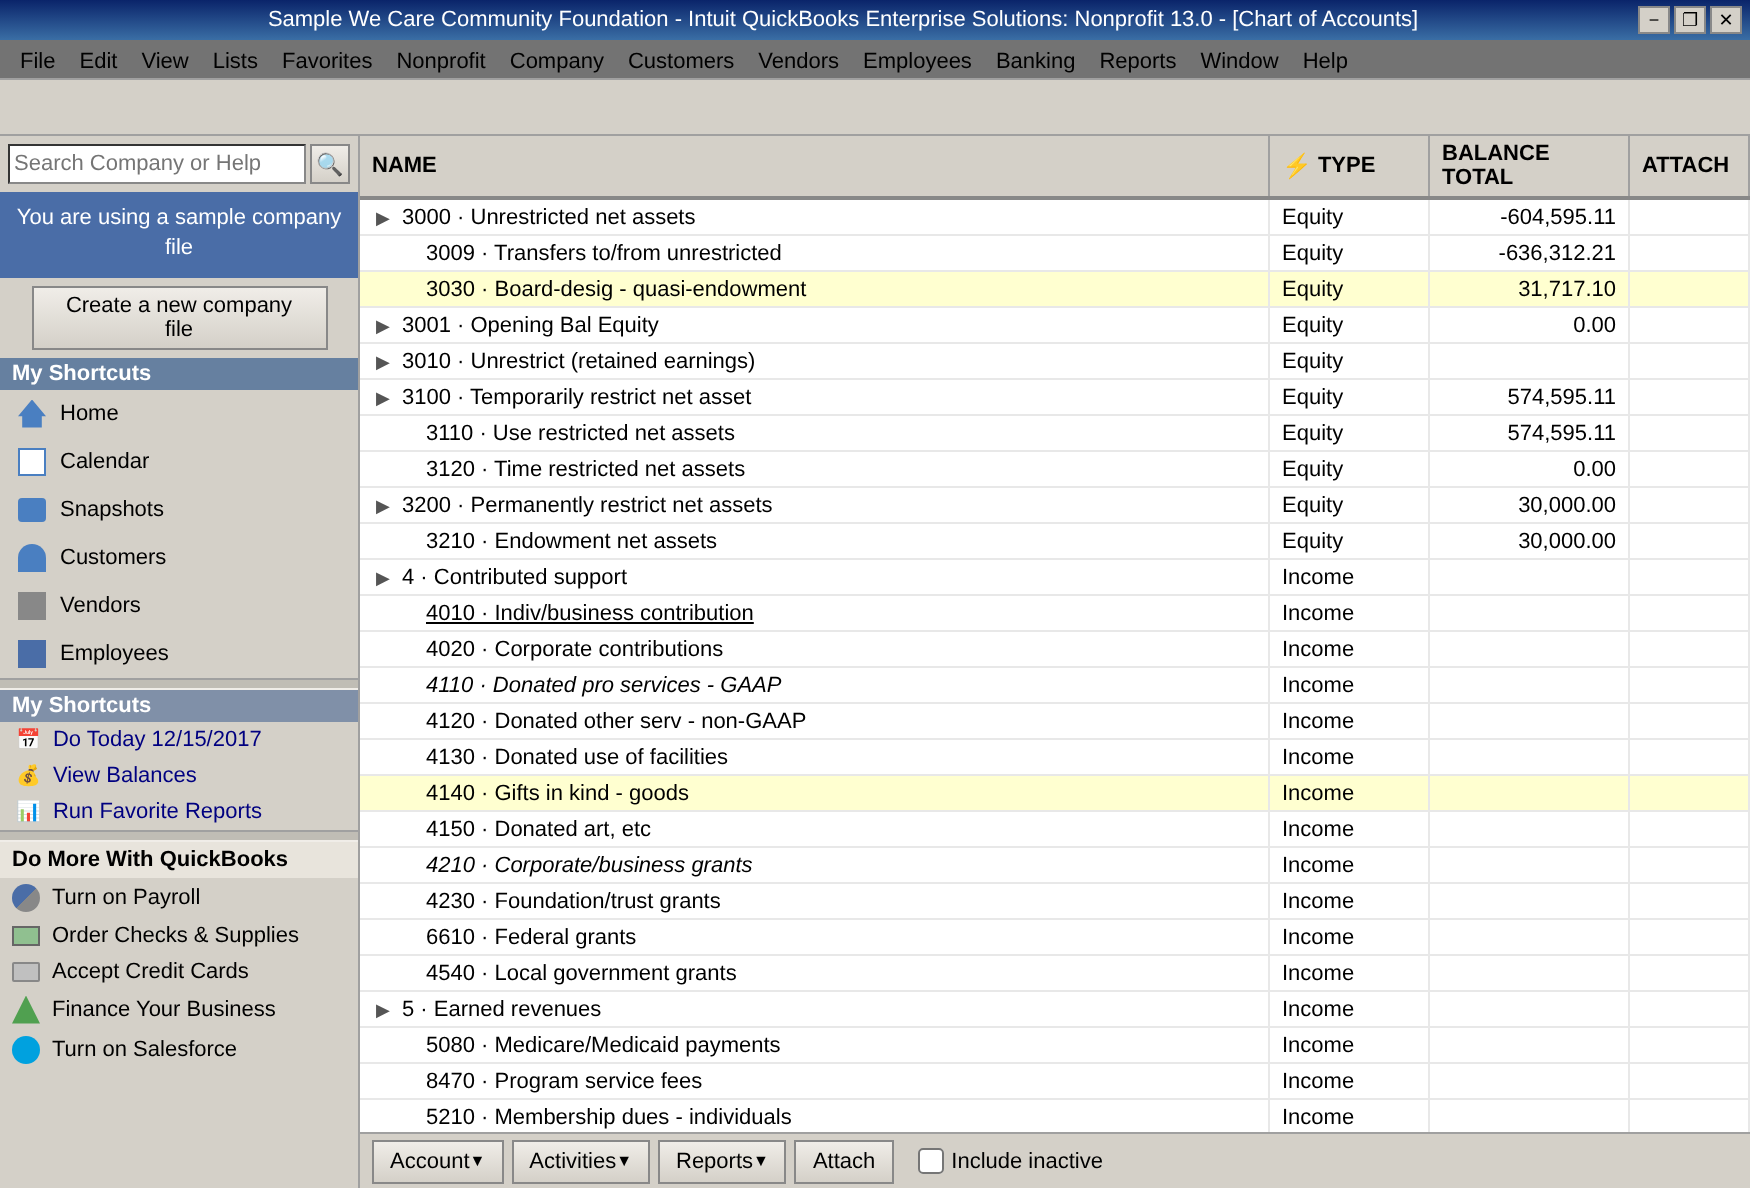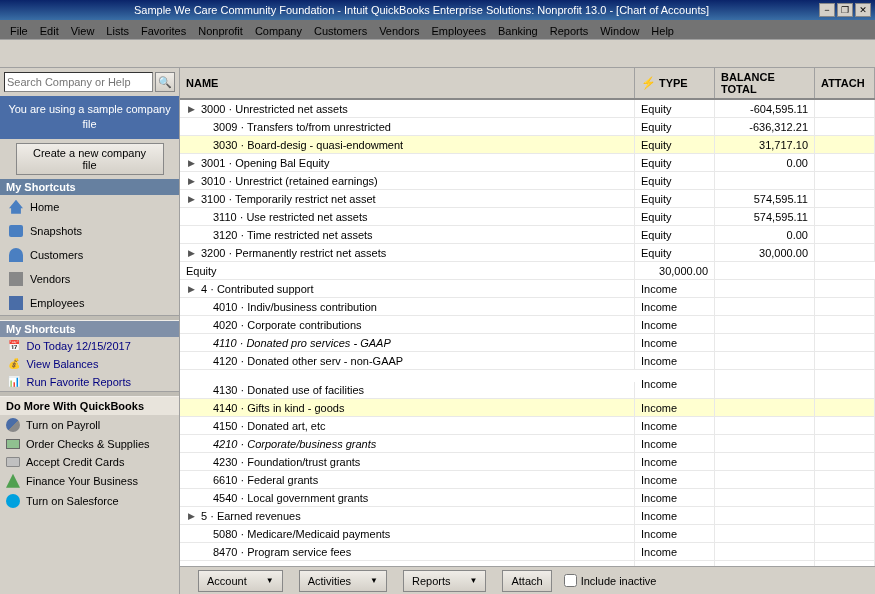--- a/index.html
+++ b/index.html
@@ -237,22 +237,21 @@
     }
     .bottom-btn {
       background: linear-gradient(to bottom, #f0ede8, #d4d0c8);
       border: 1px solid #888;
       padding: 2px 8px;
       font-size: 11px;
       cursor: pointer;
       height: 22px;
       display: flex;
       align-items: center;
-      gap: 19px;
-      margin-left: 12px;
+      gap: 0;
     }
     .dropdown-arrow { font-size: 8px; }
 
     .include-inactive {
       display: flex;
       align-items: center;
       gap: 4px;
       margin-left: 8px;
       font-size: 11px;
     }
@@ -329,20 +328,26 @@
     </div>
 
     <div class="sidebar-nav-item">
       <div class="sidebar-nav-icon">
           <div class="icon-house"></div>
         </div>
       <span>Home</span>
     </div>
     <div class="sidebar-nav-item">
       <div class="sidebar-nav-icon">
+          <div class="icon-calendar"></div>
+        </div>
+      <span>Calendar</span>
+    </div>
+    <div class="sidebar-nav-item">
+      <div class="sidebar-nav-icon">
           <div class="icon-camera"></div>
         </div>
       <span>Snapshots</span>
     </div>
     <div class="sidebar-nav-item">
       <div class="sidebar-nav-icon">
           <div class="icon-people"></div>
         </div>
       <span>Customers</span>
     </div>
@@ -501,35 +506,39 @@
           <div class="table-row">
             <div class="table-cell" style="padding-left: 8px;">
               <span class="row-expand">▶</span>
               <span>3200 · Permanently restrict net assets</span>
             </div>
             <div class="table-cell">Equity</div>
             <div class="table-cell right">30,000.00</div>
             <div class="table-cell"></div>
           </div>
           <div class="table-row">
+            <div class="table-cell" style="padding-left: 20px;">
+              <span class="row-expand"></span>
+              <span>3210 · Endowment net assets</span>
+            </div>
             <div class="table-cell">Equity</div>
             <div class="table-cell right">30,000.00</div>
             <div class="table-cell"></div>
           </div>
           <div class="table-row">
             <div class="table-cell" style="padding-left: 8px;">
               <span class="row-expand">▶</span>
               <span>4 · Contributed support</span>
             </div>
             <div class="table-cell">Income</div>
             <div class="table-cell right"></div>
             <div class="table-cell"></div>
           </div>
           <div class="table-row">
-            <div class="table-cell" style="padding-left: 20px;">
+            <div class="table-cell" style="padding-left: 20px; text-decoration: underline;">
               <span class="row-expand"></span>
               <span>4010 · Indiv/business contribution</span>
             </div>
             <div class="table-cell">Income</div>
             <div class="table-cell right"></div>
             <div class="table-cell"></div>
           </div>
           <div class="table-row">
             <div class="table-cell" style="padding-left: 20px;">
               <span class="row-expand"></span>
@@ -551,21 +560,21 @@
           <div class="table-row">
             <div class="table-cell" style="padding-left: 20px;">
               <span class="row-expand"></span>
               <span>4120 · Donated other serv - non-GAAP</span>
             </div>
             <div class="table-cell">Income</div>
             <div class="table-cell right"></div>
             <div class="table-cell"></div>
           </div>
           <div class="table-row">
-            <div class="table-cell" style="padding-left: 20px; margin-top: 12px;">
+            <div class="table-cell" style="padding-left: 20px;">
               <span class="row-expand"></span>
               <span>4130 · Donated use of facilities</span>
             </div>
             <div class="table-cell">Income</div>
             <div class="table-cell right"></div>
             <div class="table-cell"></div>
           </div>
           <div class="table-row highlighted">
             <div class="table-cell" style="padding-left: 20px;">
               <span class="row-expand"></span>

